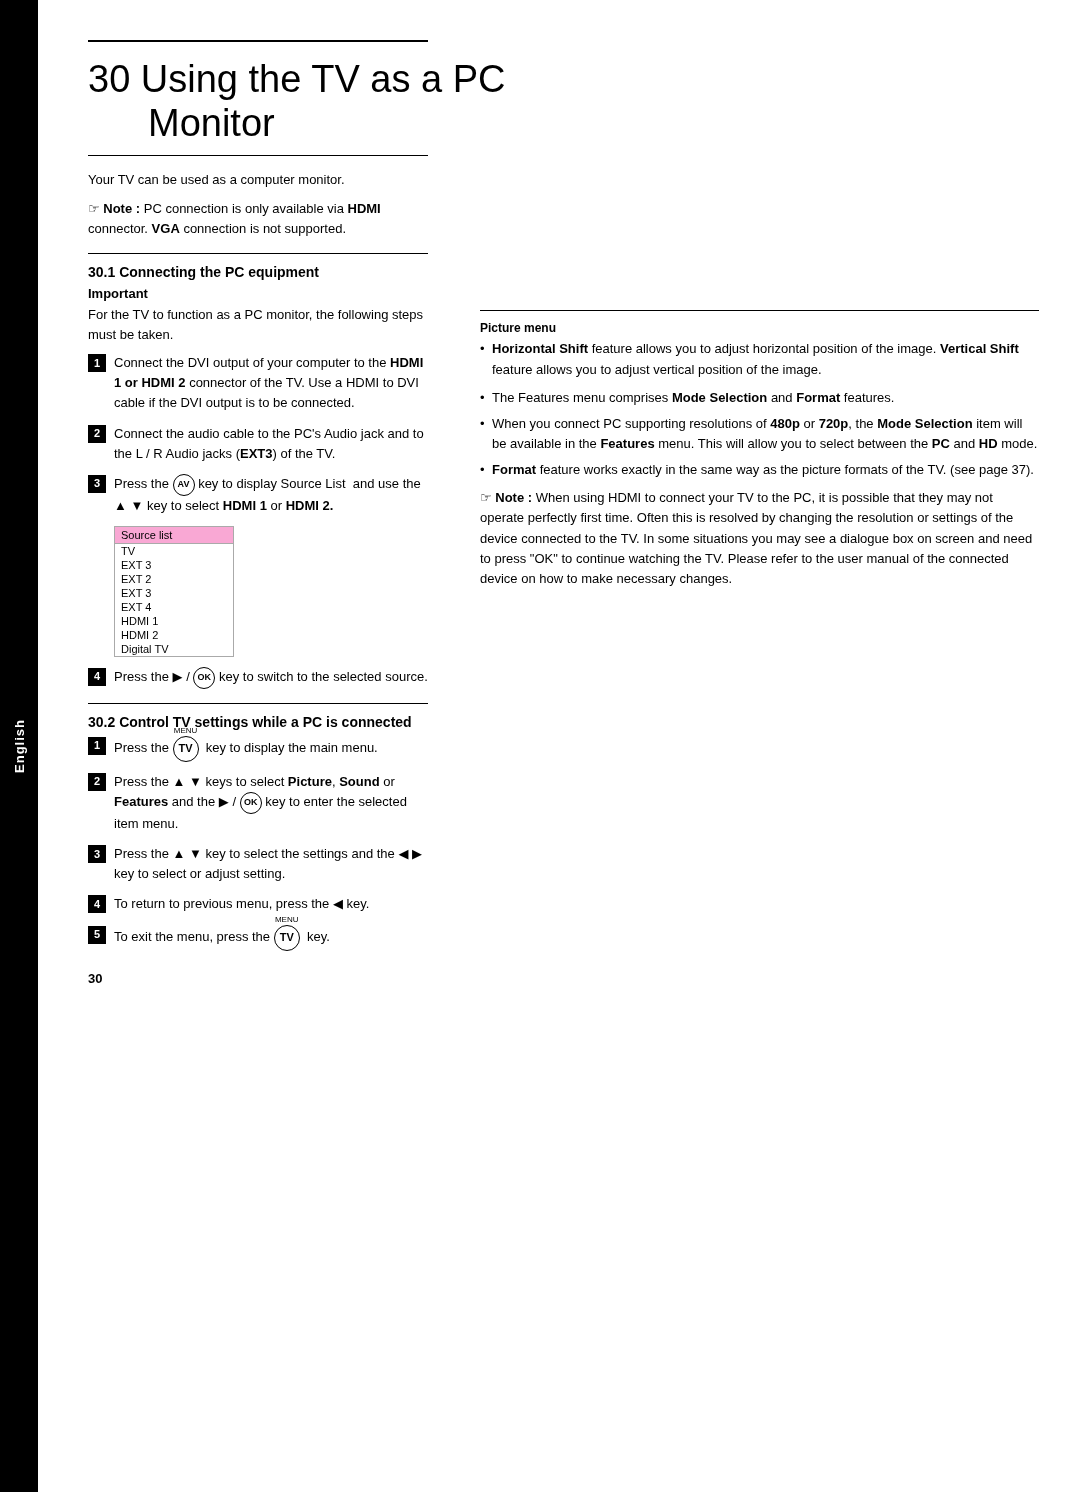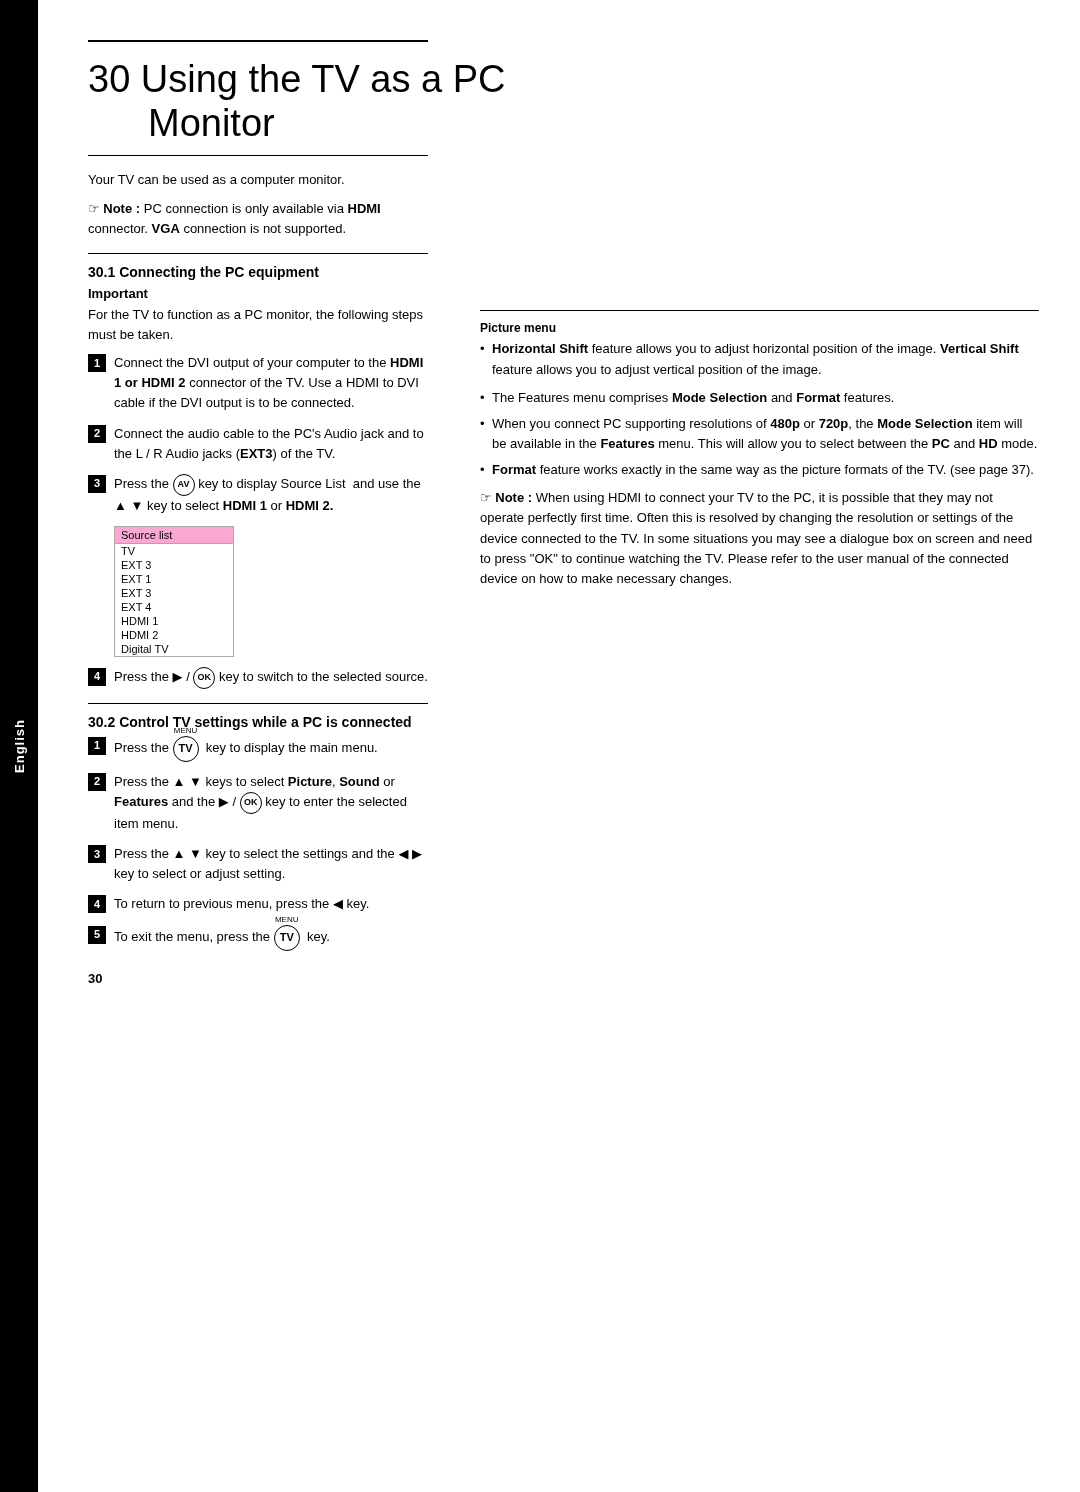--- a/index.html
+++ b/index.html
@@ -287,21 +287,21 @@
             <span class="step-text">
               Press the <span class="key-btn-small">AV</span> key to display Source List &nbsp;and use the ▲ ▼ key to select <strong>HDMI 1</strong> or <strong>HDMI 2.</strong>
             </span>
           </li>
         </ol>
 
         <div class="source-list-box">
           <div class="source-list-header">Source list</div>
           <div class="source-list-item">TV</div>
           <div class="source-list-item">EXT 3</div>
-          <div class="source-list-item">EXT 1</div>
+          <div class="source-list-item">EXT 2</div>
           <div class="source-list-item">EXT 3</div>
           <div class="source-list-item">EXT 4</div>
           <div class="source-list-item">HDMI 1</div>
           <div class="source-list-item">HDMI 2</div>
           <div class="source-list-item">Digital TV</div>
         </div>
 
         <ol class="step-list">
           <li>
             <span class="step-num">4</span>

